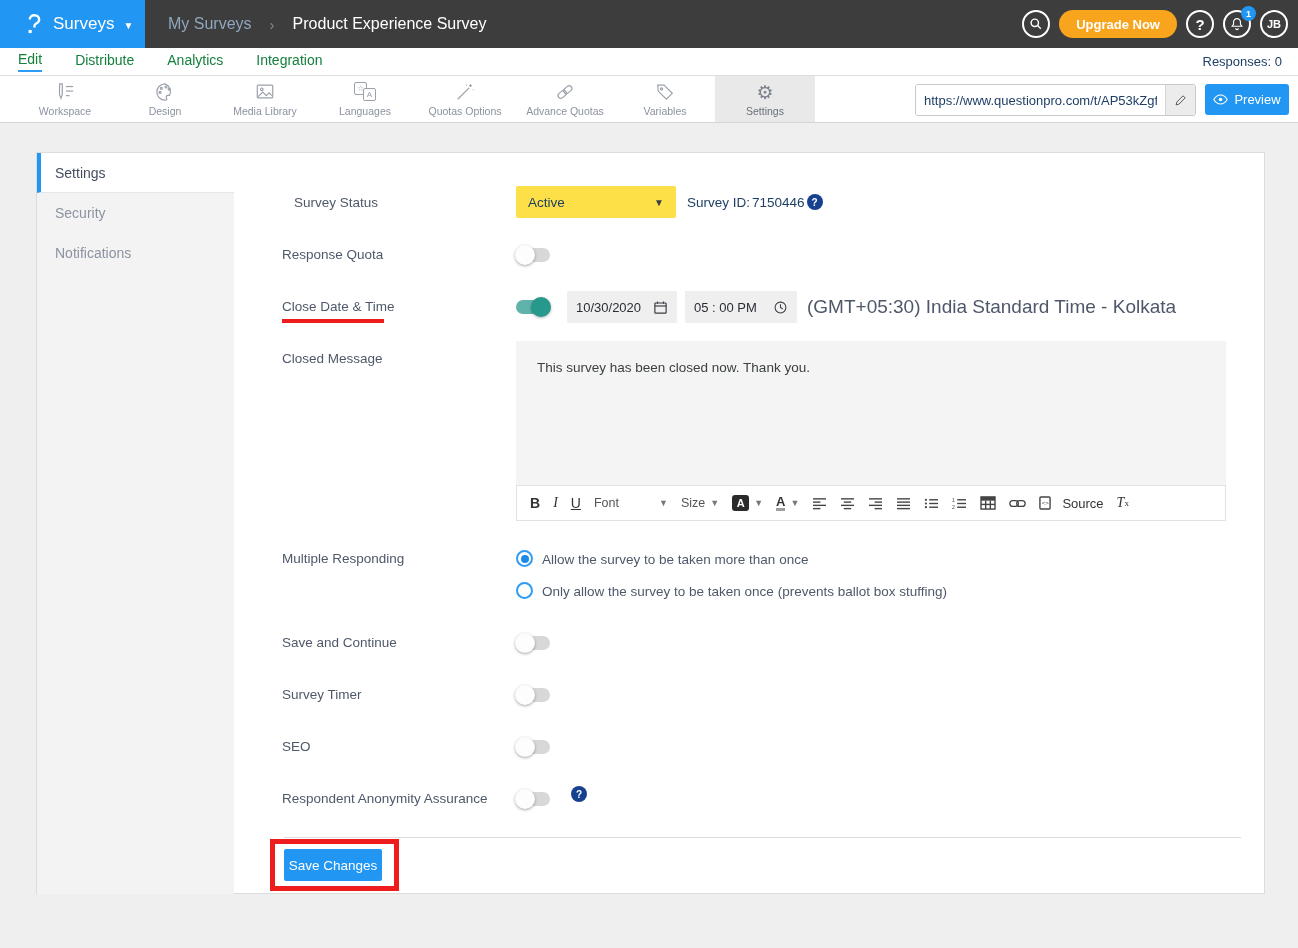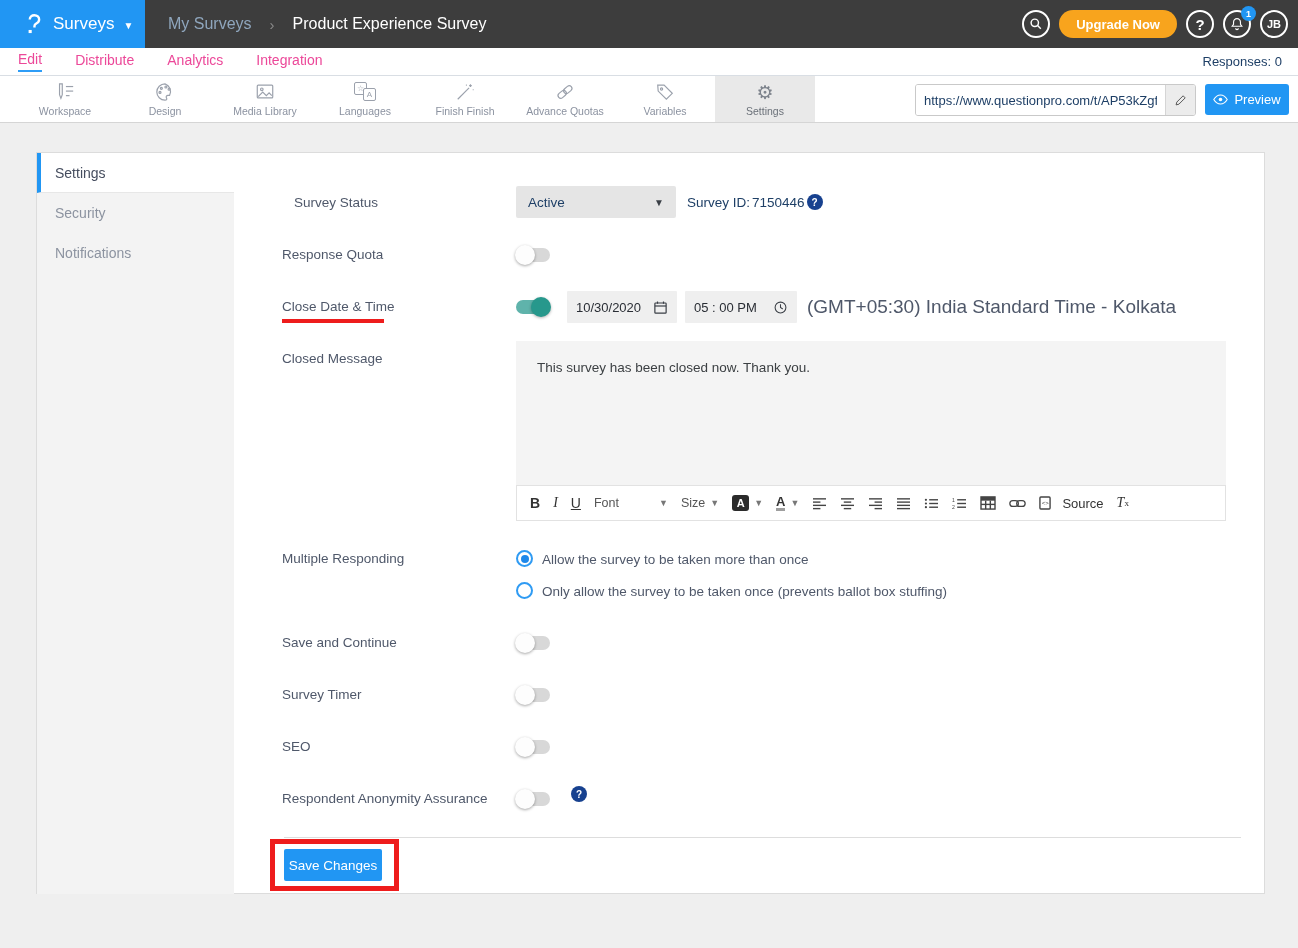--- a/index.html
+++ b/index.html
@@ -26,21 +26,21 @@
   .bell-wrap { position:relative; }
   .badge { position:absolute; top:-4px; right:-5px; width:15px; height:15px; border-radius:50%;
            background:#2196f3; color:#fff; font-size:9px; font-weight:bold;
            display:flex; align-items:center; justify-content:center; }
   .avatar { width:28px; height:28px; border:2px solid #fff; border-radius:50%; color:#fff;
             font-size:11px; font-weight:bold; display:flex; align-items:center; justify-content:center; cursor:pointer; }
 
   
   .navrow { position:absolute; left:0; top:48px; width:1298px; height:28px; background:#fff;
             border-bottom:1px solid #d9dee4; display:flex; align-items:center; padding-left:18px; gap:33px; }
-  .navtab { color:#ec4899; font-size:14px; cursor:pointer; padding-bottom:3px; }
+  .navtab { color:#15803d; font-size:14px; cursor:pointer; padding-bottom:3px; }
   .navtab.active { border-bottom:2px solid #2e9df7; }
   .responses { position:absolute; right:16px; top:0; height:26px; display:flex; align-items:center;
                color:#1e3f66; font-size:13px; }
 
   
   .ribbon { position:absolute; left:0; top:76px; width:1298px; height:47px; background:#fff;
             border-bottom:1px solid #d5d5d5; }
   .ribbon-items { position:absolute; left:15px; top:0; display:flex; height:46px; }
   .ribbon-item { width:100px; height:46px; display:flex; flex-direction:column; align-items:center;
                  justify-content:center; gap:3px; cursor:pointer; }
@@ -73,21 +73,21 @@
                color:#8c93a0; cursor:pointer; }
 
   
   .flabel { position:absolute; left:245px; font-size:13.5px; color:#4f586a; }
   .toggle { position:absolute; width:34px; height:14px; border-radius:7px; background:#d8d8d8; cursor:pointer; }
   .toggle .knob { position:absolute; left:-1px; top:-3px; width:20px; height:20px; border-radius:50%;
                   background:#fdfdfd; box-shadow:0 1px 3px rgba(0,0,0,.35); }
   .toggle.on { background:#5fb3ab; }
   .toggle.on .knob { left:15px; background:#27988c; box-shadow:0 1px 3px rgba(0,0,0,.3); }
 
-  .status-select { position:absolute; left:479px; top:33px; width:160px; height:32px; background:#e5e5e5;
+  .status-select { position:absolute; left:479px; top:33px; width:160px; height:32px; background:#fde047;
                    border-radius:2px; display:flex; align-items:center; padding:0 12px; cursor:pointer; }
   .status-select .val { font-size:13.5px; color:#1e3f66; flex:1; }
   .status-select .caret { font-size:10px; color:#3a3f46; }
   .sid-row { position:absolute; left:650px; top:33px; height:32px; display:flex; align-items:center; gap:2px; }
   .sid-label, .sid-value { font-size:13.5px; color:#1e3f66; }
   .help-dot { width:16px; height:16px; border-radius:50%; background:#17418f; color:#fff; font-size:10px;
               font-weight:bold; display:flex; align-items:center; justify-content:center; cursor:pointer; }
 
   .red-underline { position:absolute; left:245px; top:166px; width:102px; height:4px; background:#ee1c1c; }
   .field { position:absolute; top:138px; height:32px; background:#efefef; border-radius:1px;
@@ -230,21 +230,21 @@
         <span class="ric">
           <svg width="22" height="20" viewBox="0 0 24 22">
               <line x1="4" y1="19" x2="14" y2="9"></line>
               <line x1="14" y1="9" x2="16.5" y2="6.5"></line>
               <line x1="18" y1="2.5" x2="18" y2="5.5"></line>
               <line x1="16.5" y1="4" x2="19.5" y2="4"></line>
               <line x1="20.5" y1="8.5" x2="21.5" y2="8.5"></line>
               <line x1="13" y1="3.5" x2="14" y2="3.5"></line>
             </svg>
         </span>
-        <span class="rlabel">Finish Finish</span>
+        <span class="rlabel">Quotas Options</span>
       </div>
 
       <div class="ribbon-item">
         <span class="ric">
           <svg width="22" height="20" viewBox="0 0 24 22">
               <g transform="rotate(-40 12 11)">
                 <rect x="3" y="8" width="10" height="6" rx="3"></rect>
                 <rect x="11" y="8" width="10" height="6" rx="3"></rect>
               </g>
             </svg>

